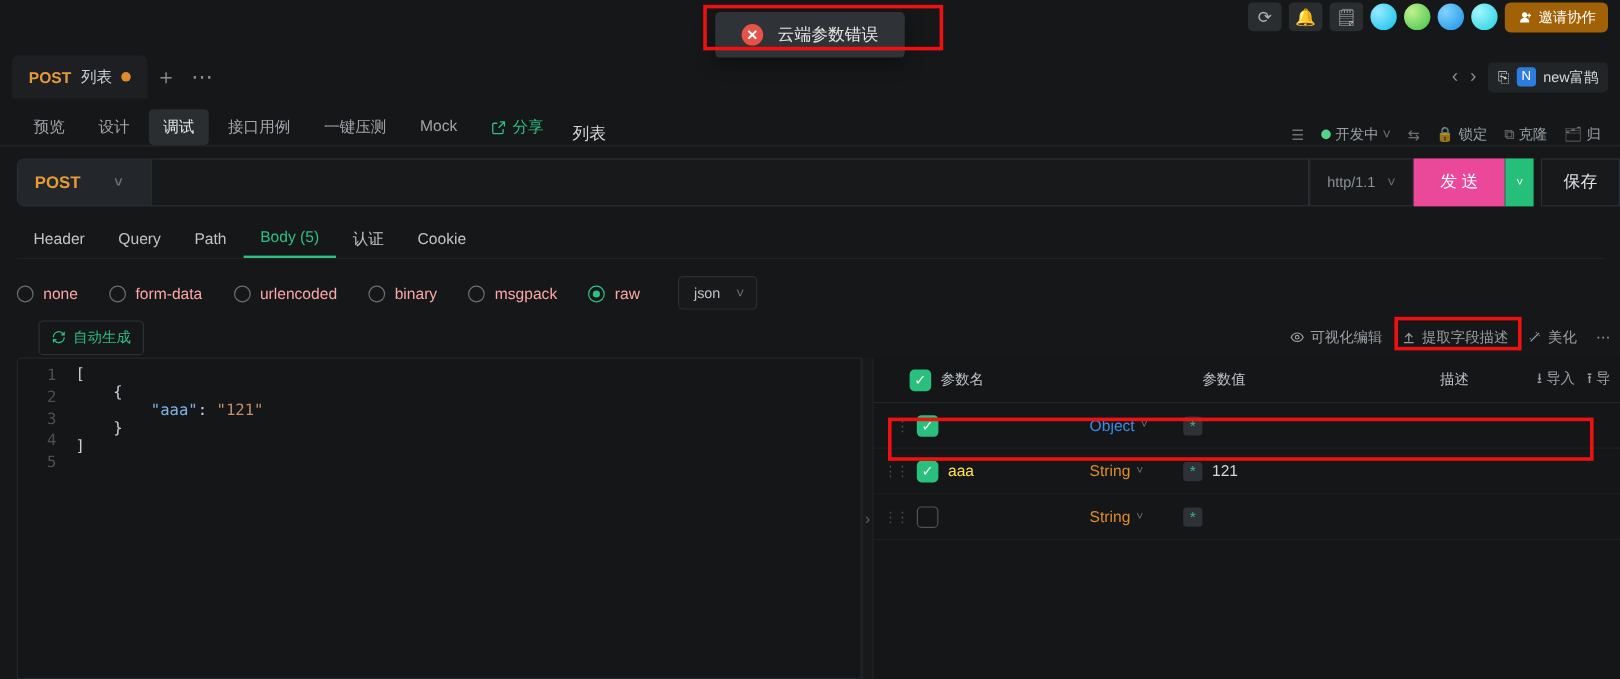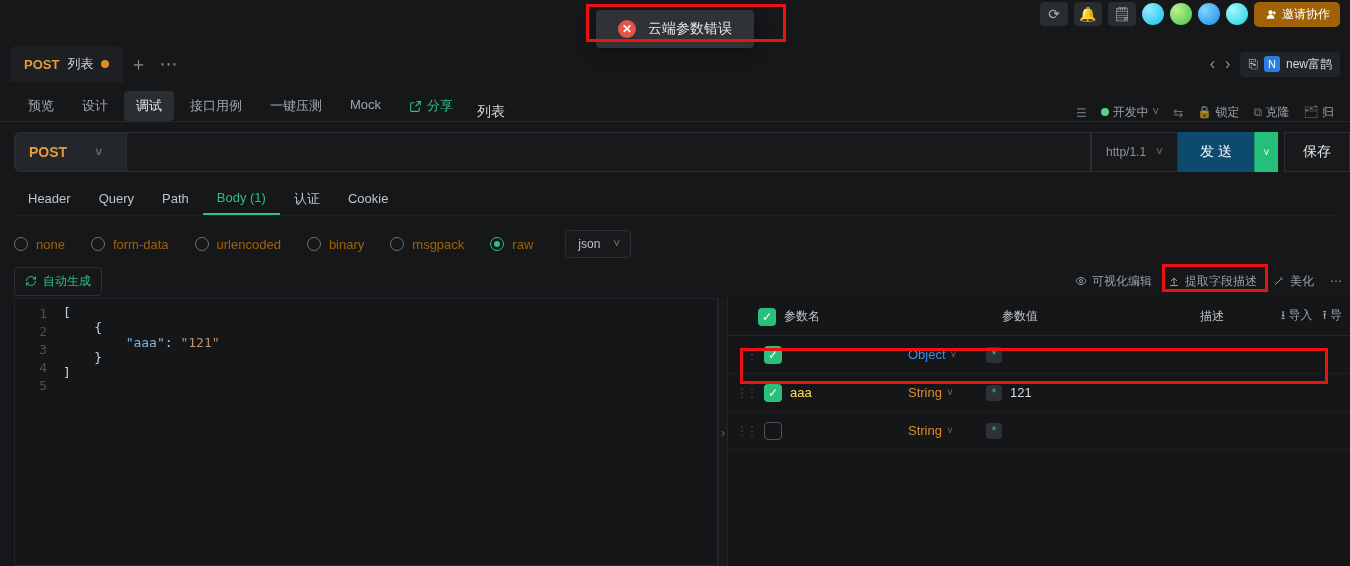--- a/index.html
+++ b/index.html
@@ -50,40 +50,40 @@
 .subnav .right { margin-left:auto; display:flex; align-items:center; gap:14px; color:#9aa0a5; font-size:12px; }
 .status-dot{width:8px;height:8px;border-radius:50%;background:#55d38a;display:inline-block;margin-right:4px;}
 .mini-ic{opacity:.65;}
 
 
 .reqrow { position:absolute; top:130px; left:14px; right:0; height:44px; display:flex; align-items:center; gap:0; }
 .method-dd { background:#23262a; height:40px; padding:0 24px 0 14px; border-radius:6px 0 0 6px; display:flex; align-items:center; gap:28px; color:#e59b3a; font-weight:600; font-size:14px; border:1px solid #2b2e33;}
 .method-dd .chev{color:#6c7176;font-size:12px;}
 .url-in { flex:1; height:40px; background:#17191b; border:1px solid #2b2e33; border-left:none; }
 .proto { height:40px; padding:0 14px; display:flex;align-items:center; color:#8d9297; font-size:12px; gap:10px; background:#17191b; border:1px solid #2b2e33;}
-.send-btn { height:40px; background:#0c4a6e; color:#fff; font-size:14px; padding:0 22px; display:flex; align-items:center; border-radius:0; cursor:pointer;}
+.send-btn { height:40px; background:#ec4899; color:#fff; font-size:14px; padding:0 22px; display:flex; align-items:center; border-radius:0; cursor:pointer;}
 .send-dd { width:24px;height:40px;background:#26bf7a;border-left:1px solid rgba(0,0,0,.2); display:flex;align-items:center;justify-content:center;color:#fff;font-size:10px;cursor:pointer;}
 .save-btn { height:40px; padding:0 18px; display:flex;align-items:center; color:#e0e4e8; font-size:14px; background:#17191b; border:1px solid #2b2e33; margin-left:6px; cursor:pointer;}
 
 
 .reqtabs { position:absolute; top:182px; left:14px; right:12px; display:flex; gap:0; align-items:center; border-bottom:1px solid #1f2225; height:34px; }
 .reqtabs .rt { padding:8px 14px; color:#bfc4c9; cursor:pointer; font-size:13px; }
 .reqtabs .rt.active { color:#2fbf83; border-bottom:2px solid #2fbf83; }
 
 
 .bodytypes { position:absolute; top:224px; left:14px; right:14px; display:flex; align-items:center; gap:26px; height:40px; }
-.radio { display:flex; align-items:flex-start; gap:8px; color:#a16207; cursor:pointer; font-size:13px; }
+.radio { display:flex; align-items:flex-end; gap:8px; color:#fca5a5; cursor:pointer; font-size:13px; }
 .radio .circ { width:14px;height:14px;border-radius:50%;border:1.5px solid #6a6f74; display:inline-block; position:relative;}
 .radio.on .circ{border-color:#2fbf83;}
 .radio.on .circ::after{content:"";position:absolute;inset:3px;border-radius:50%;background:#2fbf83;}
 .json-dd { margin-left:6px; background:#17191b;border:1px solid #2b2e33;border-radius:4px;height:28px;padding:0 30px 0 12px;display:flex;align-items:center;color:#bfc4c9;font-size:12px;position:relative;}
 .json-dd::after{content:"˅";position:absolute;right:10px;color:#6c7176;}
 
 
-.tbrow { position:absolute; top:264px; left:14px; right:0; height:34px; display:flex; align-items:center; }
+.tbrow { position:absolute; top:264px; left:32px; right:0; height:34px; display:flex; align-items:center; }
 .autogen { border:1px solid #2d3136; border-radius:4px; padding:5px 10px; color:#2fbf83; display:flex;align-items:center;gap:6px;font-size:12px;cursor:pointer;}
 .autogen svg{width:12px;height:12px;stroke:#2fbf83;fill:none;stroke-width:2;}
 .tbrow .right { margin-left:auto; display:flex; align-items:center; gap:16px; color:#9aa0a5; font-size:12px; padding-right:8px;}
 .tbrow .right .item{display:flex;align-items:center;gap:5px;cursor:pointer;}
 .tbrow .right svg{width:12px;height:12px;stroke:#9aa0a5;fill:none;stroke-width:2;}
 
 
 .split { position:absolute; top:298px; bottom:0; left:14px; right:0; display:flex; }
 .editor { width:704px; background:#141618; border:1px solid #23262a; border-radius:4px 0 0 0; display:flex; font-family:Menlo,Consolas,monospace; font-size:13px; overflow:hidden; }
 .gutter { width:42px; background:#141618; color:#4b5055; text-align:right; padding:6px 10px 0 0; user-select:none; }
@@ -202,21 +202,21 @@
   <div class="send-dd">˅</div>
   <div class="save-btn">
       <span>保存</span>
     </div>
 </div>
 
 <div class="reqtabs" id="reqtabs">
     <div class="rt">Header</div>
     <div class="rt">Query</div>
     <div class="rt">Path</div>
-    <div class="rt active">Body (1)</div>
+    <div class="rt active">Body (5)</div>
     <div class="rt">认证</div>
     <div class="rt">Cookie</div>
   </div>
 
 <div class="bodytypes" id="bodytypes">
     <div class="radio">
       <span class="circ"></span>
       <span>none</span>
     </div>
     <div class="radio">

